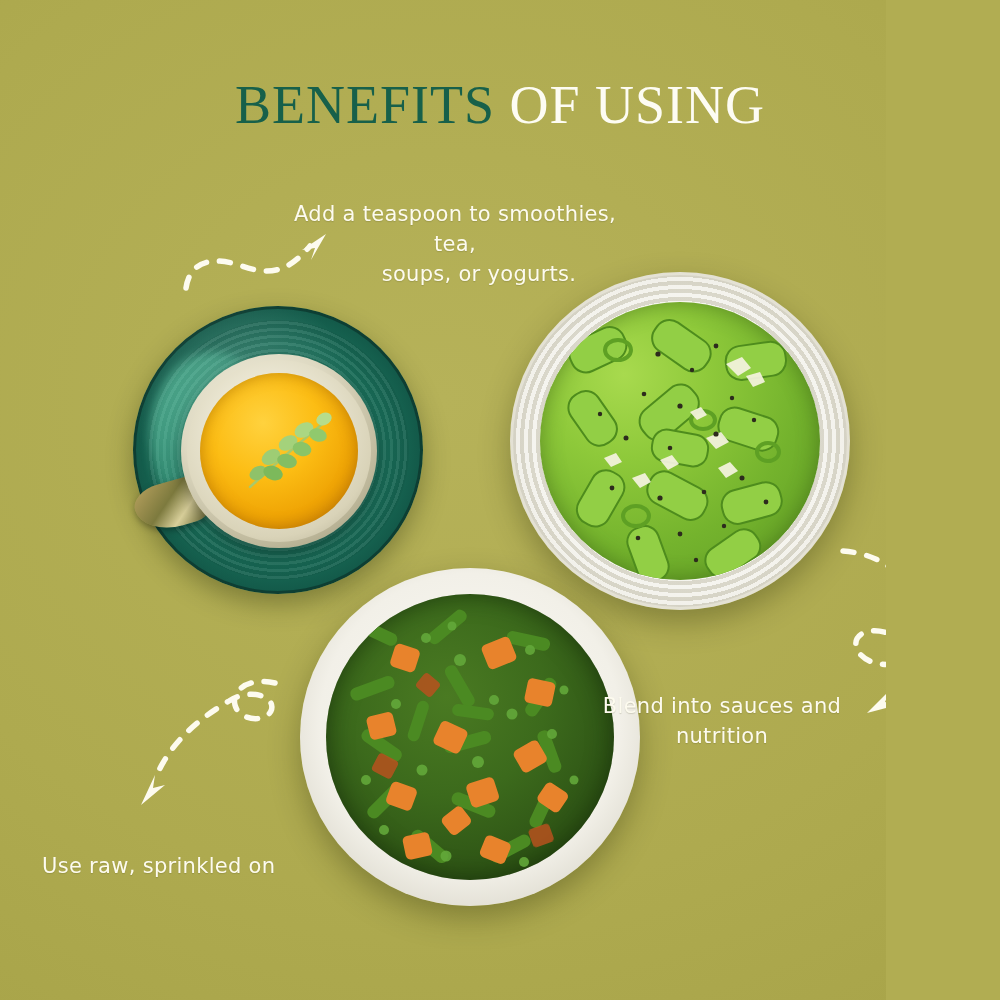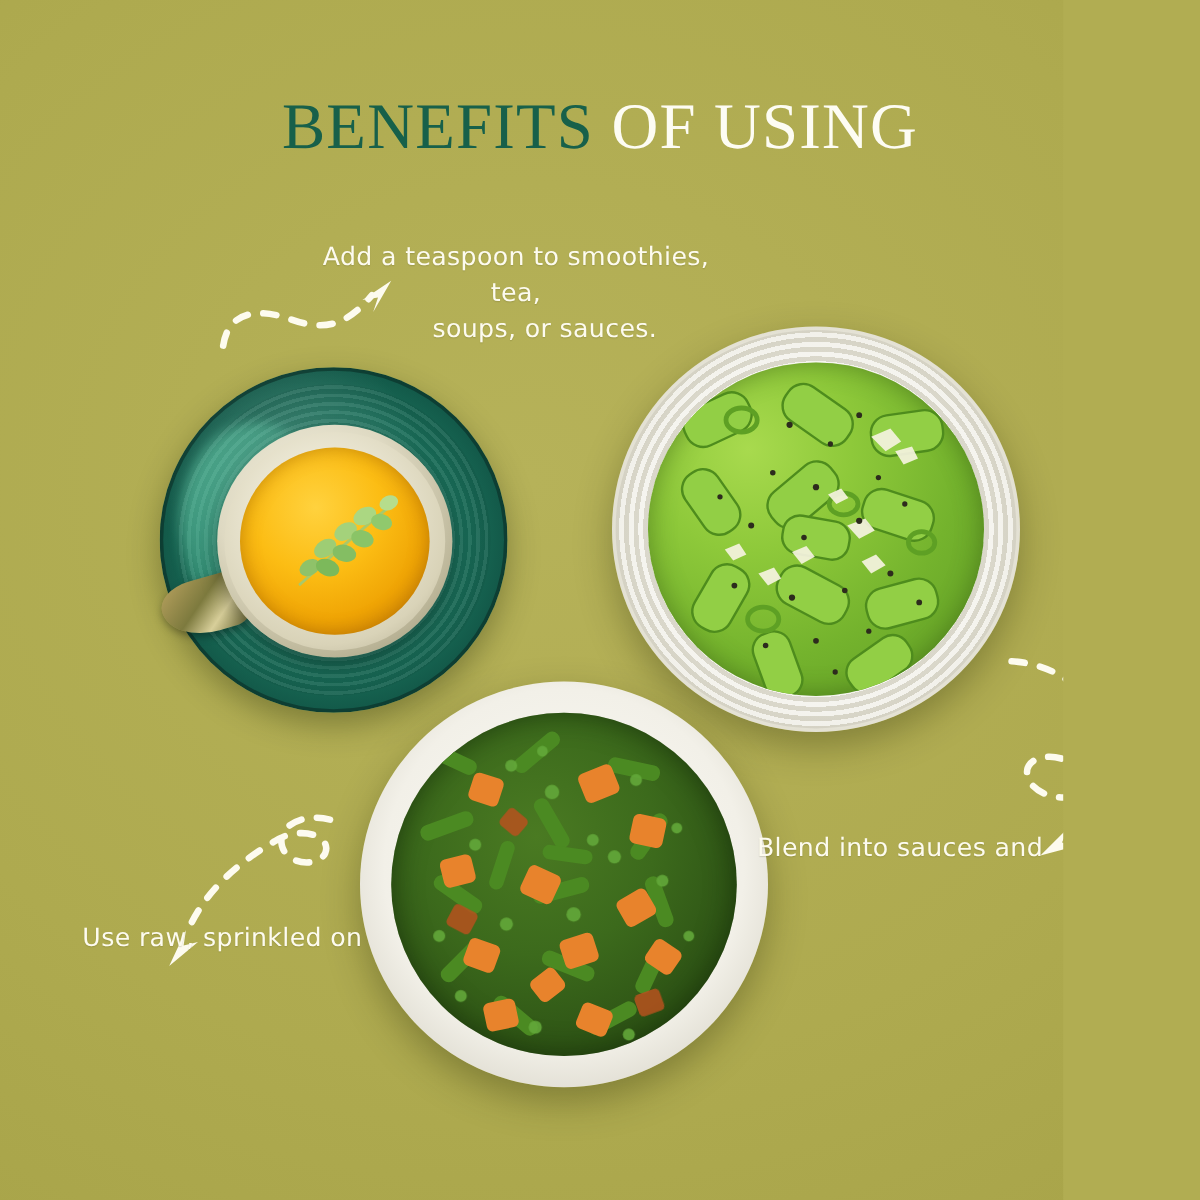--- a/index.html
+++ b/index.html
@@ -30,24 +30,24 @@
   .note{
     position:absolute;
     color:#fdfbef;
     font-family:"DejaVu Sans", sans-serif;
     font-size:21px;
     line-height:1.42;
     letter-spacing:.3px;
     text-shadow:0 1px 1px rgba(60,60,20,.18);
   }
   .note .ln{display:block;}
-  #note-smoothies{ left:245px; top:200px; width:370px; text-align:center; }
+  #note-smoothies{ left:270px; top:200px; width:370px; text-align:center; }
   #note-smoothies .ln:nth-child(2){ margin-left:48px; }
-  #note-blend{ left:630px; top:692px; width:240px; text-align:center; }
-  #note-raw{ left:42px; top:767px; width:260px; text-align:right; }
+  #note-blend{ left:602px; top:692px; width:240px; text-align:center; }
+  #note-raw{ left:42px; top:852px; width:260px; text-align:left; }
 
   
   .arrow{position:absolute;overflow:visible;}
   #arrow-top{left:180px;top:230px;}
   #arrow-right{left:825px;top:545px;}
   #arrow-left{left:125px;top:675px;}
   .arrow path.dash{
     fill:none;stroke:#fdfbef;stroke-width:5.5;
     stroke-linecap:round;
     stroke-dasharray:11 13;
@@ -356,24 +356,25 @@
     <path class="head" d="M42 168 L72 160 L60 157 L66 144 Z"></path>
   </svg>
 
   <svg class="arrow" id="arrow-left" width="165" height="145" viewBox="0 0 165 145">
     <path class="dash" d="M150 8 C126 2 106 14 110 30 C114 46 140 48 146 36 C152 22 126 12 104 26 C70 46 44 70 30 104"></path>
     <path class="head" d="M16 130 L40 110 L28 113 L30 100 Z"></path>
   </svg>
 
   <div class="note" id="note-smoothies">
     <span class="ln">Add a teaspoon to smoothies, tea,</span>
-    <span class="ln">soups, or sauces.</span>
+    <span class="ln">soups, or yogurts.</span>
   </div>
 
   <div class="note" id="note-blend">
     <span class="ln">Blend into sauces and</span>
+    <span class="ln">nutrition</span>
   </div>
 
   <div class="note" id="note-raw">
     <span class="ln">Use raw, sprinkled on</span>
   </div>
 
 </div>
 
 </body></html>

